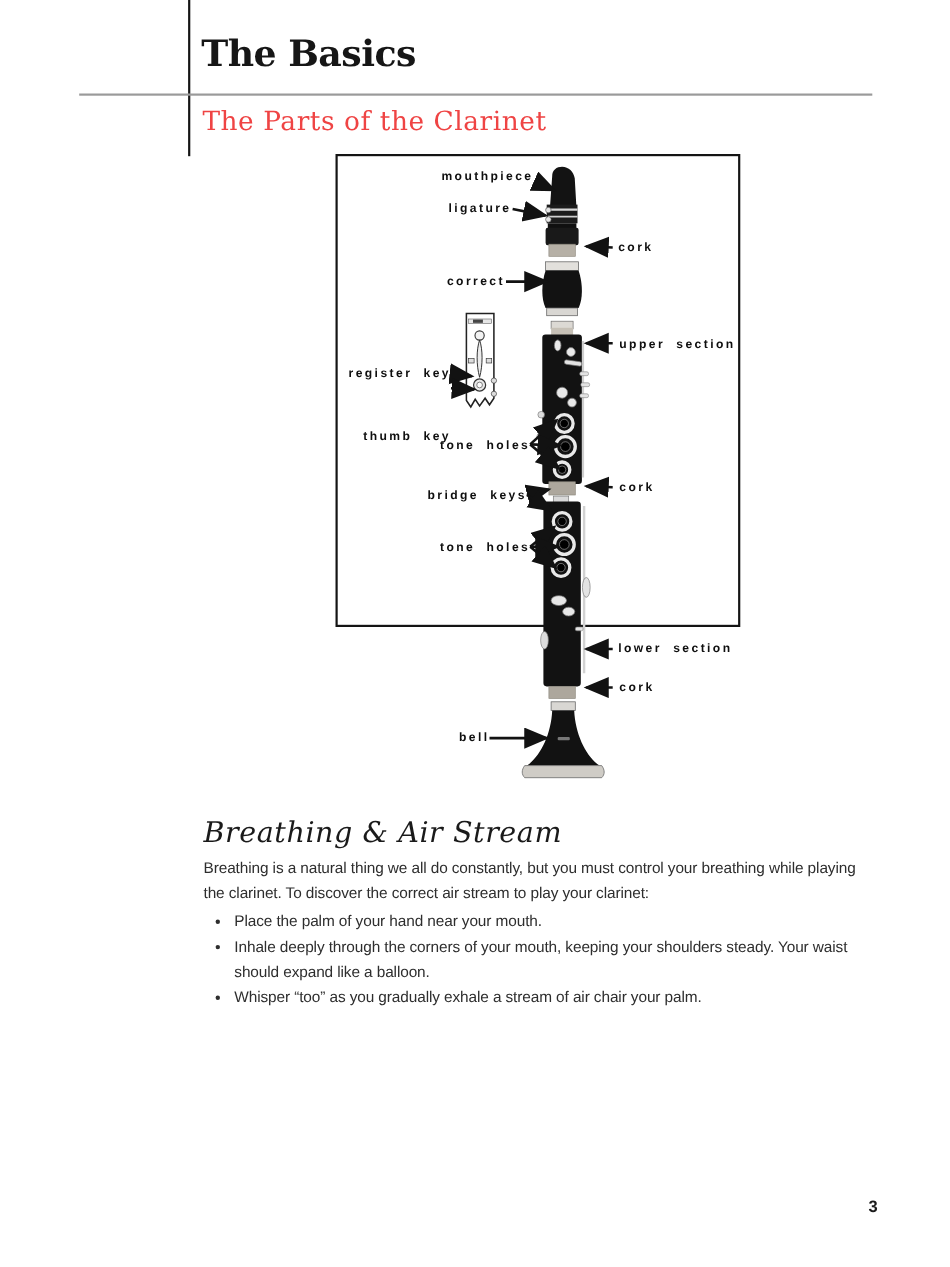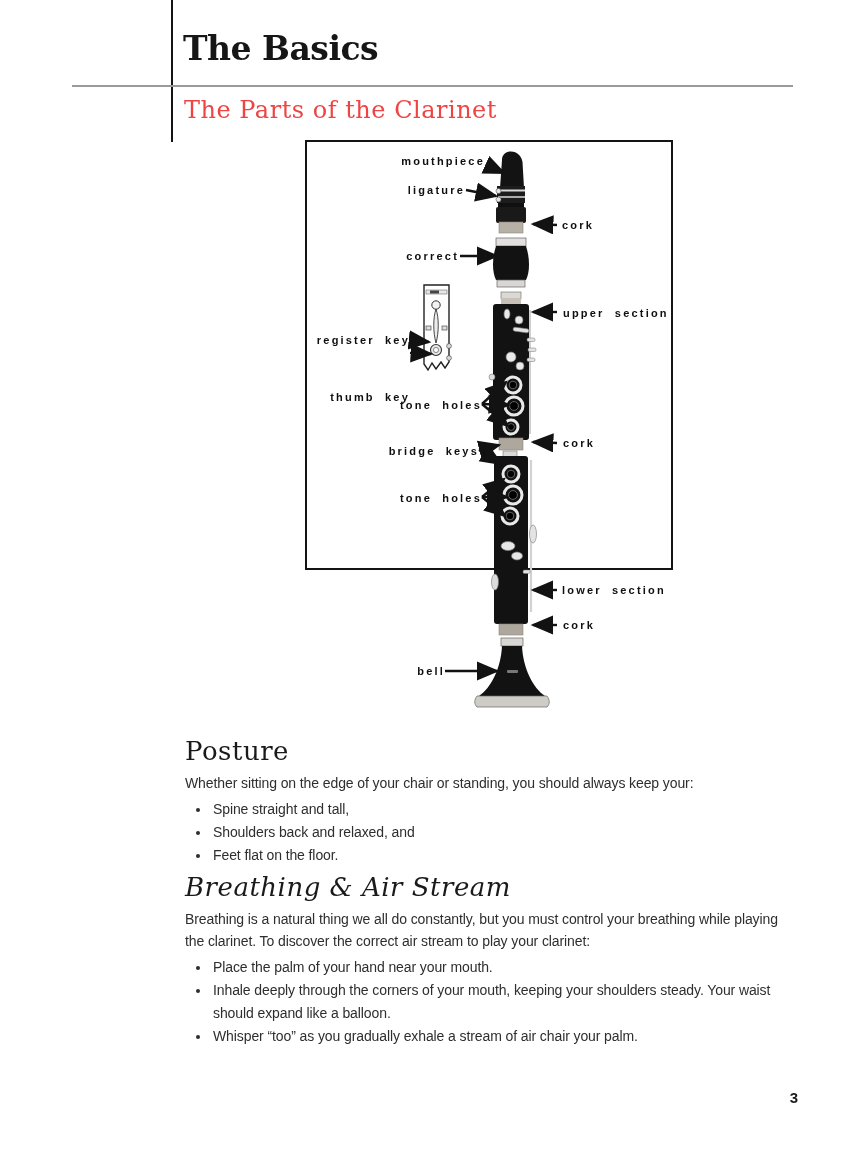--- a/index.html
+++ b/index.html
@@ -179,29 +179,20 @@
   <div class="dlabel r" style="right:189px;top:257px;">tone holes</div>
   <div class="dlabel r" style="right:192px;top:303px;padding-left:44px;">bridge keys</div>
   <div class="dlabel" style="left:256px;top:295px;">cork</div>
   <div class="dlabel r" style="right:189px;top:350px;">tone holes</div>
   <div class="dlabel" style="left:255px;top:442px;">lower section</div>
   <div class="dlabel" style="left:256px;top:477px;">cork</div>
   <div class="dlabel r" style="right:226px;top:523px;">bell</div>
 </div>
 
 <div class="content">
-  <section>
-    <h2>Posture</h2>
-    <p>Whether sitting on the edge of your chair or standing, you should always keep your:</p>
-    <ul>
-      <li>Spine straight and tall,</li>
-      <li>Shoulders back and relaxed, and</li>
-      <li>Feet flat on the floor.</li>
-    </ul>
-  </section>
 
   <section>
     <h2 class="second">Breathing &amp; Air Stream</h2>
     <p class="intro-b">Breathing is a natural thing we all do constantly, but you must control your breathing while playing the clarinet. To discover the correct air stream to play your clarinet:</p>
     <ul>
       <li>Place the palm of your hand near your mouth.</li>
       <li>Inhale deeply through the corners of your mouth, keeping your shoulders steady. Your waist should expand like a balloon.</li>
       <li>Whisper “too” as you gradually exhale a stream of air chair your palm.</li>
     </ul>
   </section>

